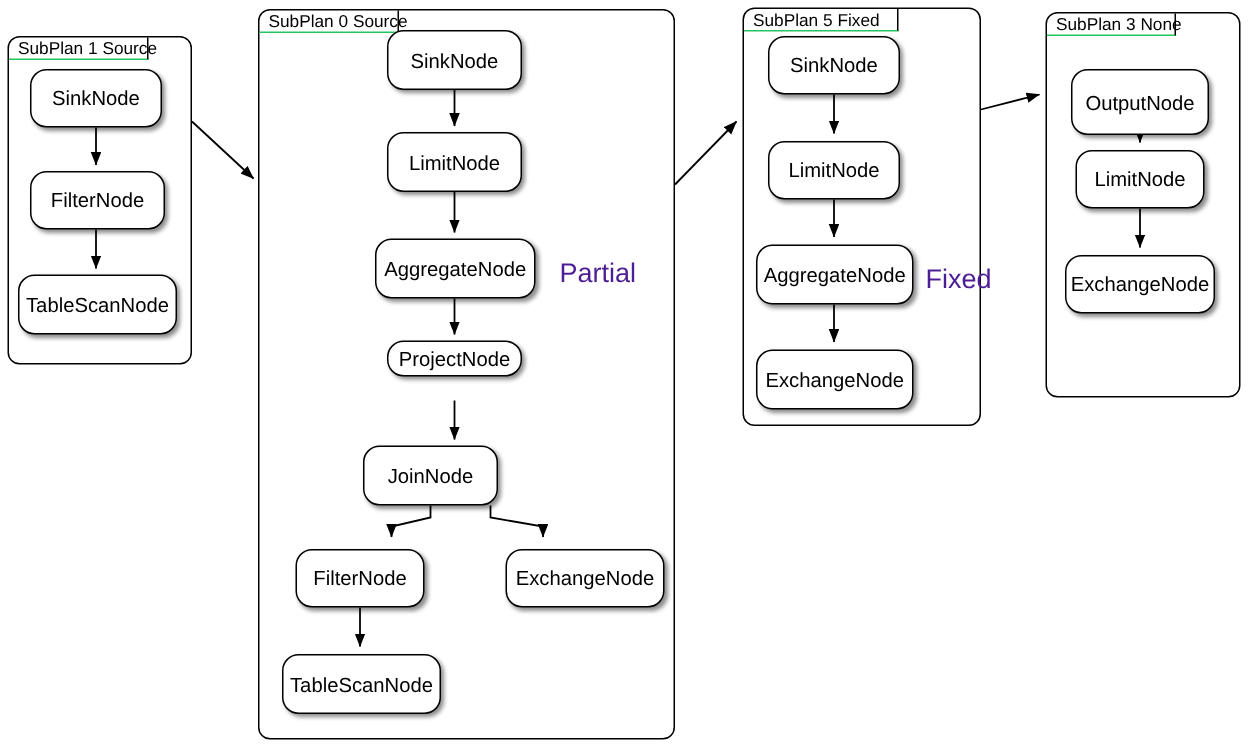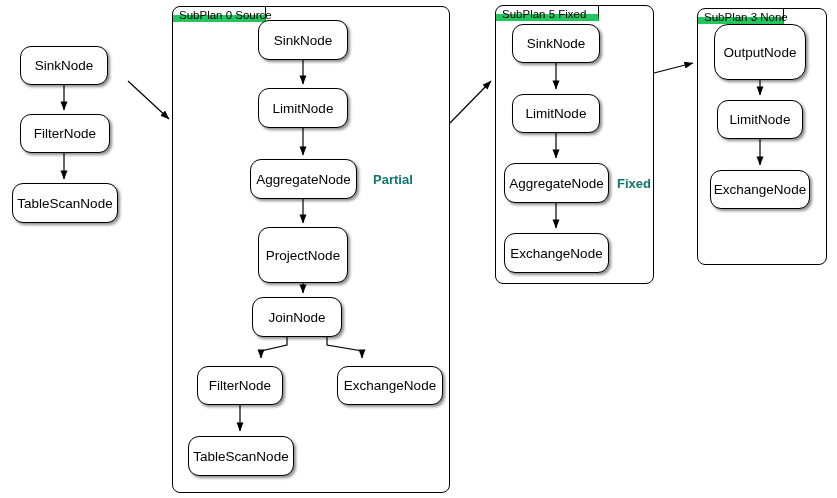--- a/index.html
+++ b/index.html
@@ -7,32 +7,32 @@
     position:relative;width:837px;height:498px;background:#ffffff;overflow:hidden;
     font-family:"Liberation Sans","DejaVu Sans",sans-serif;
   }
   .edges{position:absolute;left:0;top:0;width:837px;height:498px;pointer-events:none;}
   .subplan{
     position:absolute;border:1.3px solid #000;border-radius:8px;background:transparent;
     box-sizing:border-box;
   }
   .subplan-tab{
     position:absolute;left:0;top:0;height:15px;box-sizing:border-box;
-    border-bottom:7px solid #22c55e;border-right:1px solid #000;
+    border-bottom:1px solid #22c55e;border-right:1px solid #000;
     font-size:11.5px;line-height:14px;padding:1px 4px 0 6px;white-space:nowrap;
     color:#000;
   }
   .node{
     position:absolute;border:1.8px solid #000;border-radius:11px;background:#ffffff;
     box-sizing:border-box;display:flex;align-items:center;justify-content:center;
     font-size:13.5px;color:#000;white-space:nowrap;
     box-shadow:2px 2px 3px rgba(0,0,0,0.45);
   }
   .annot{
-    position:absolute;font-size:13px;color:#0f766e;white-space:nowrap;font-weight:bold;
+    position:absolute;font-size:18px;color:#4c1d95;white-space:nowrap;
   }
 </style>
 </head>
 <body>
 
 <div class="canvas">
 
   <svg class="edges" width="837" height="498" viewBox="0 0 837 498" xmlns="http://www.w3.org/2000/svg">
     <defs>
       <marker id="ah" markerWidth="10" markerHeight="8" refX="8.6" refY="3.5" orient="auto" markerUnits="userSpaceOnUse">
@@ -60,47 +60,50 @@
       <path d="M556,133 V158" marker-end="url(#ah)"></path>
       <path d="M556,203 V228" marker-end="url(#ah)"></path>
 
       <path d="M654,73 L693,63" marker-end="url(#ah)"></path>
 
       <path d="M760,70 V95" marker-end="url(#ah)"></path>
       <path d="M760,139 V165" marker-end="url(#ah)"></path>
     </g>
   </svg>
 
+  <div class="subplan" style="left:5px;top:24px;width:123px;height:219px;">
+    <span class="subplan-tab" style="width:93px;">SubPlan 1 Source</span>
+  </div>
   <div class="subplan" style="left:172px;top:6px;width:278px;height:487px;">
     <span class="subplan-tab" style="width:93px;">SubPlan 0 Source</span>
   </div>
   <div class="subplan" style="left:495px;top:5px;width:159px;height:279px;">
     <span class="subplan-tab" style="width:103px;">SubPlan 5 Fixed</span>
   </div>
   <div class="subplan" style="left:697px;top:8px;width:130px;height:257px;">
     <span class="subplan-tab" style="width:86px;">SubPlan 3 None</span>
   </div>
 
   <div class="node" style="left:20px;top:46px;width:88px;height:39px;">SinkNode</div>
   <div class="node" style="left:20px;top:114px;width:90px;height:39px;">FilterNode</div>
   <div class="node" style="left:12px;top:183px;width:106px;height:40px;">TableScanNode</div>
 
   <div class="node" style="left:258px;top:20px;width:90px;height:40px;">SinkNode</div>
   <div class="node" style="left:258px;top:88px;width:90px;height:40px;">LimitNode</div>
   <div class="node" style="left:250px;top:159px;width:107px;height:40px;">AggregateNode</div>
   <span class="annot" style="left:373px;top:172px;">Partial</span>
-  <div class="node" style="left:258px;top:227px;width:90px;height:56px;">ProjectNode</div>
-  <div class="node" style="left:252px;top:297px;width:90px;height:40px;">JoinNode</div>
+  <div class="node" style="left:258px;top:227px;width:90px;height:24px;">ProjectNode</div>
+  <div class="node" style="left:242px;top:297px;width:90px;height:40px;">JoinNode</div>
   <div class="node" style="left:197px;top:366px;width:86px;height:39px;">FilterNode</div>
   <div class="node" style="left:337px;top:366px;width:106px;height:39px;">ExchangeNode</div>
   <div class="node" style="left:188px;top:436px;width:106px;height:40px;">TableScanNode</div>
 
   <div class="node" style="left:512px;top:24px;width:88px;height:39px;">SinkNode</div>
   <div class="node" style="left:512px;top:94px;width:88px;height:39px;">LimitNode</div>
   <div class="node" style="left:504px;top:163px;width:105px;height:40px;">AggregateNode</div>
   <span class="annot" style="left:617px;top:176px;">Fixed</span>
   <div class="node" style="left:504px;top:233px;width:105px;height:40px;">ExchangeNode</div>
 
-  <div class="node" style="left:714px;top:24px;width:92px;height:56px;border-radius:14px;">OutputNode</div>
+  <div class="node" style="left:714px;top:46px;width:92px;height:44px;">OutputNode</div>
   <div class="node" style="left:717px;top:100px;width:86px;height:39px;">LimitNode</div>
   <div class="node" style="left:710px;top:170px;width:100px;height:39px;">ExchangeNode</div>
 
 </div>
 
 </body></html>

